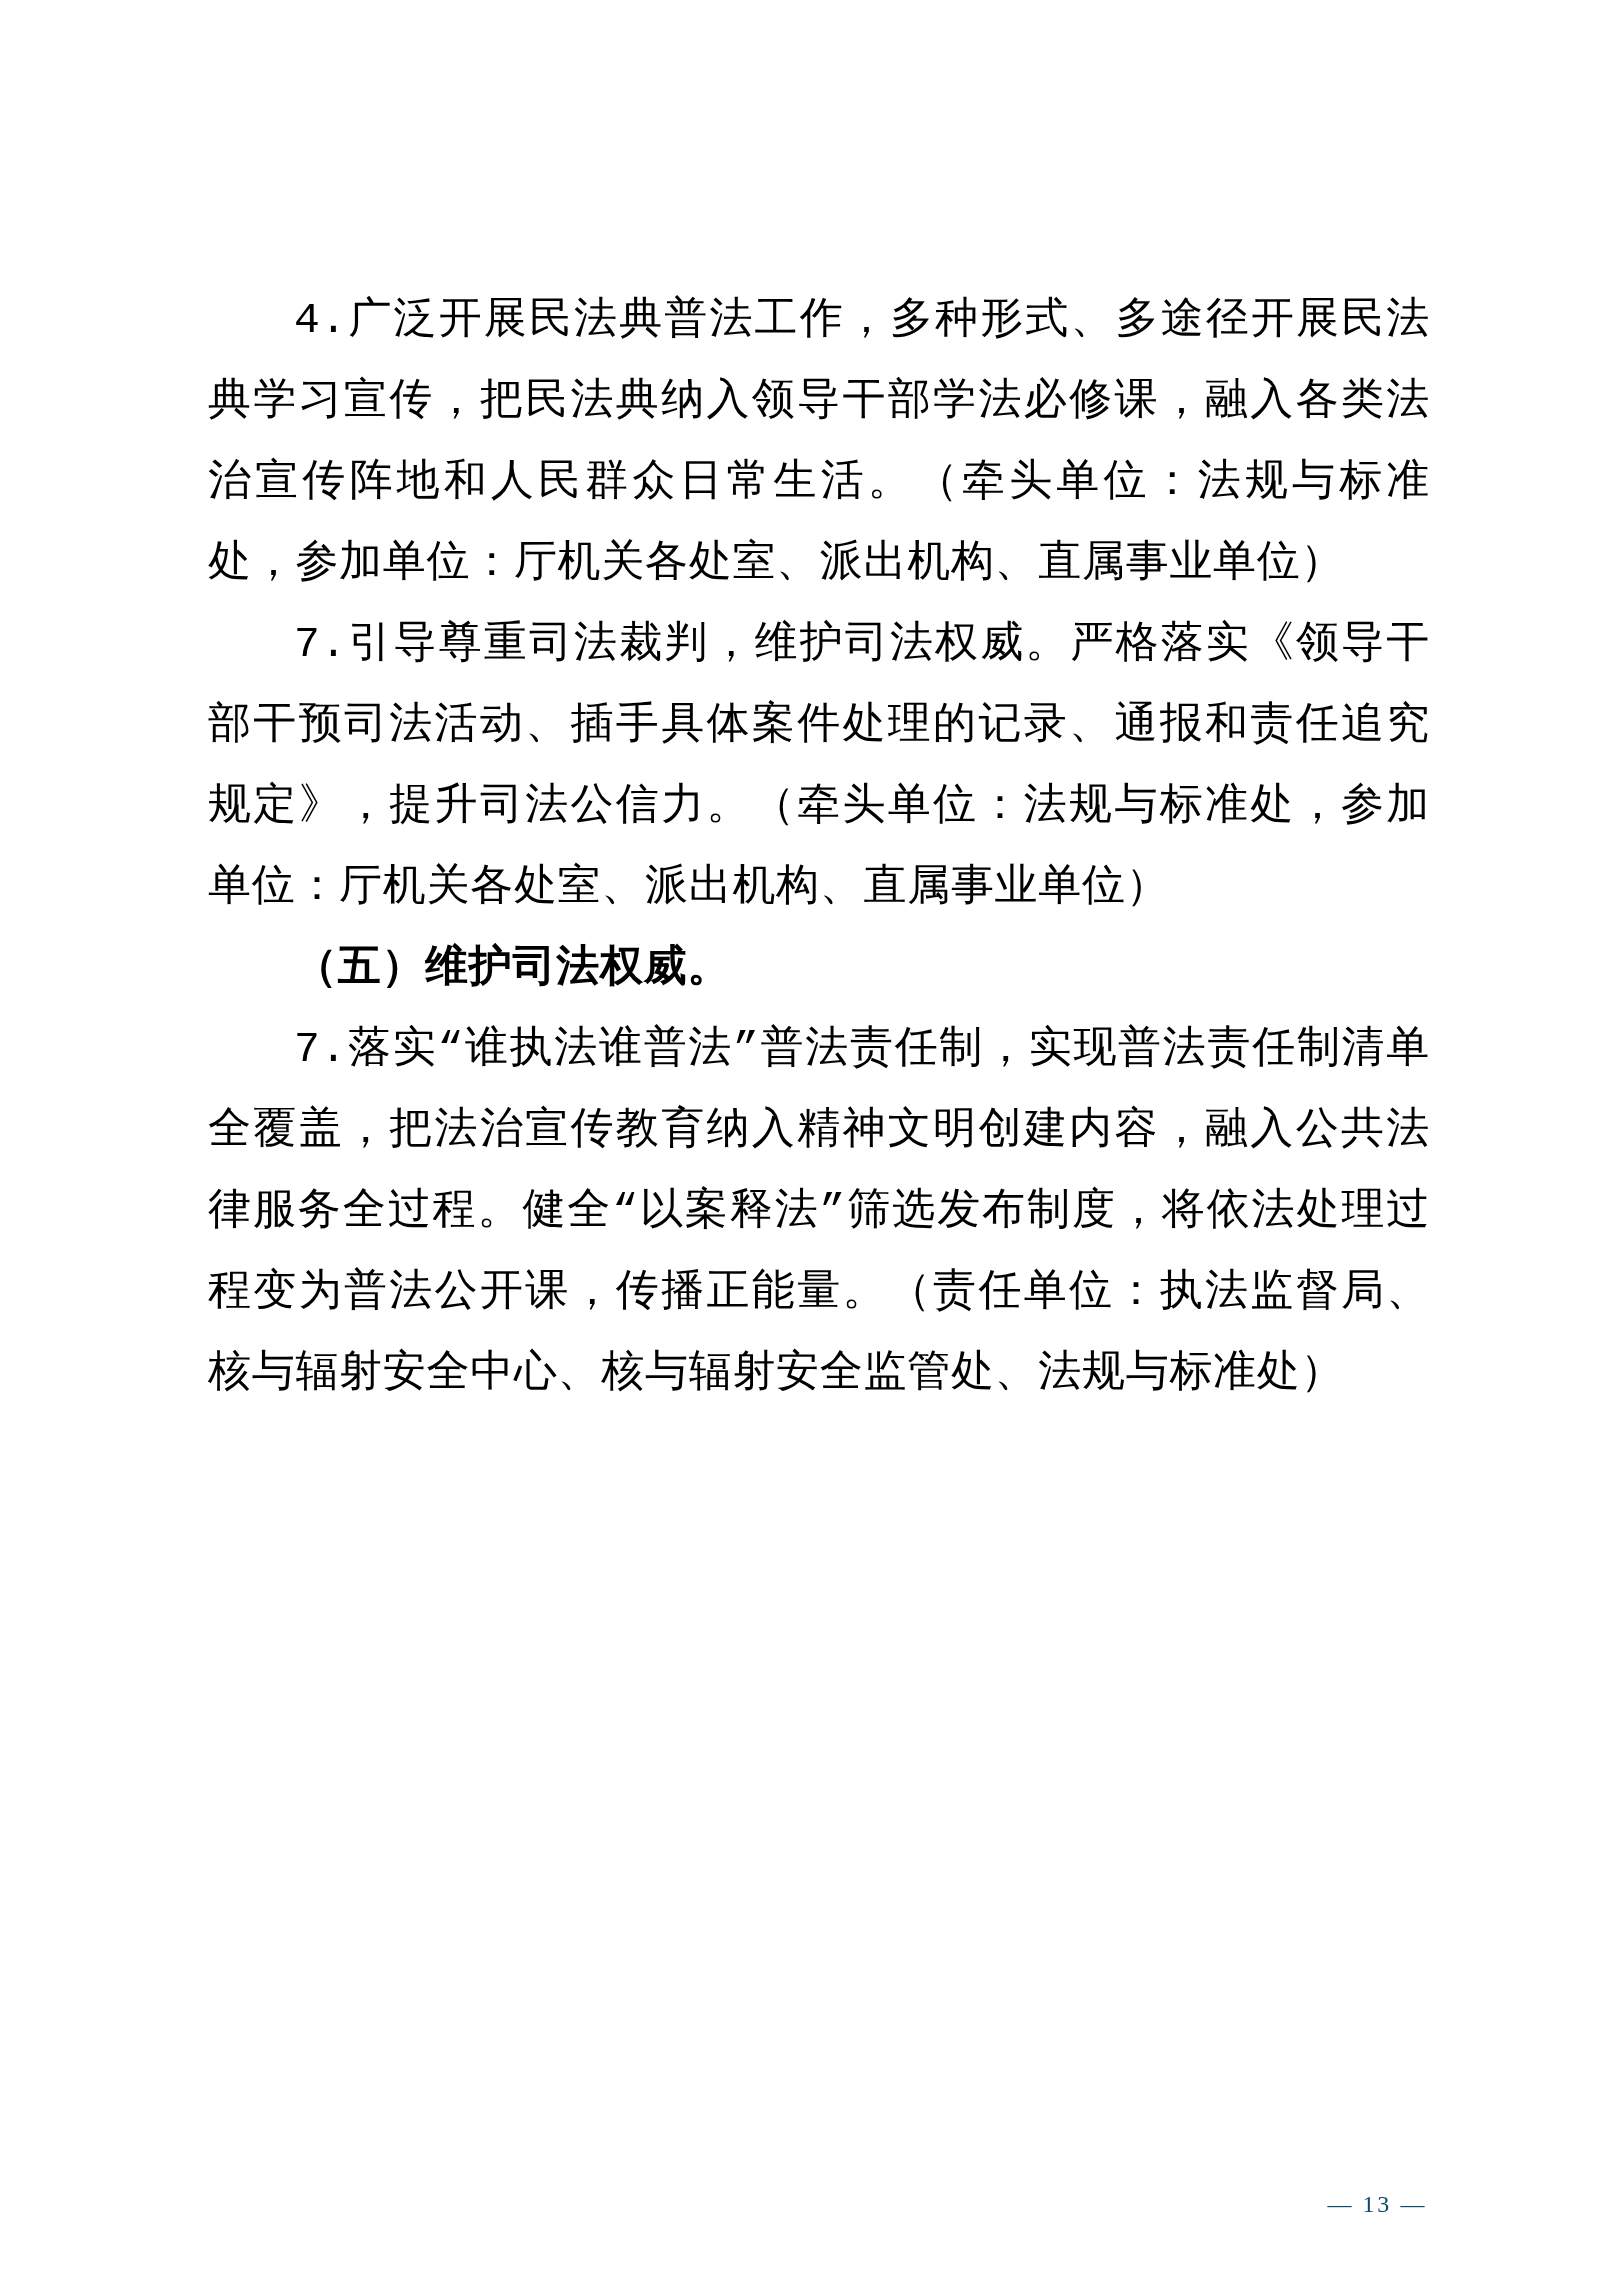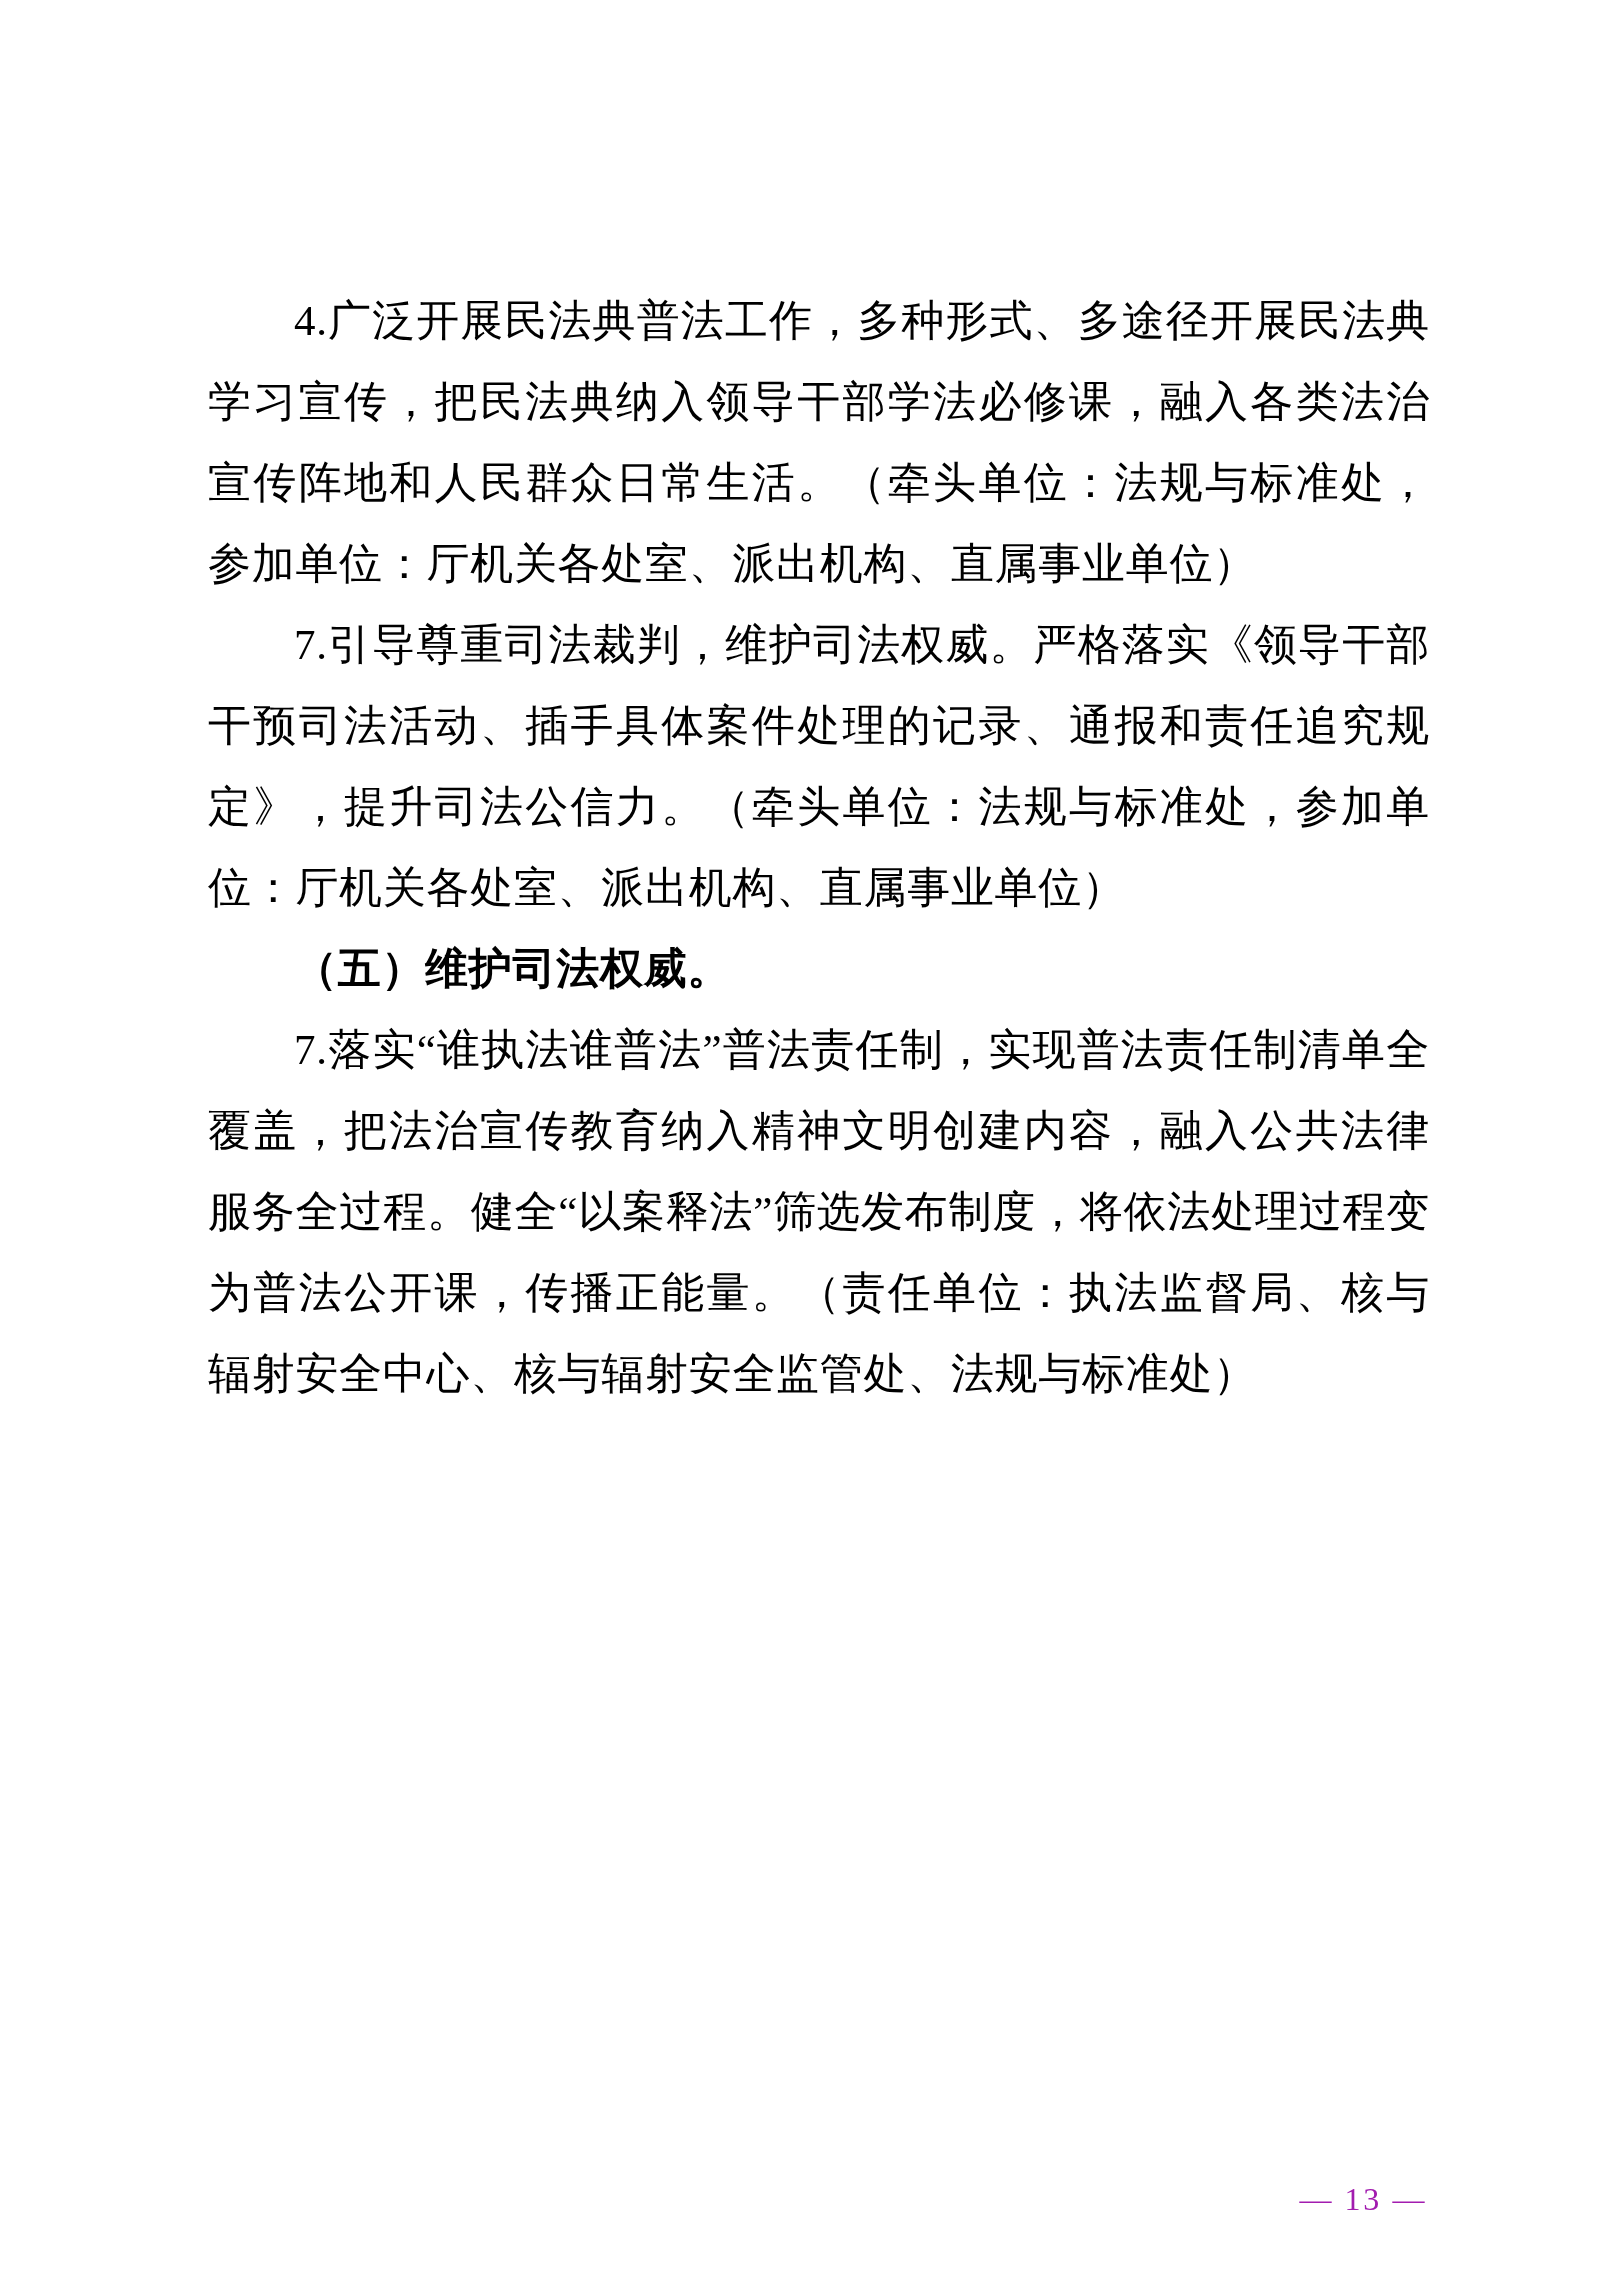--- a/index.html
+++ b/index.html
@@ -28,31 +28,32 @@
     }
     p.para {
       margin: 0;
       font-size: 43px;
       line-height: 81px;
       text-align: justify;
       text-justify: inter-ideograph;
       text-indent: 2em;
       letter-spacing: 0.7px;
       word-break: break-all;
+      font-family: Liberation Mono, monospace;
     }
     p.heading {
       font-weight: bold;
     }
     .page-number {
       position: absolute;
       right: 196px;
       bottom: 77px;
-      font-size: 32px;
+      font-size: 24px;
       letter-spacing: 2.6px;
-      color: #a21caf;
+      color: #0c4a6e;
       font-family: "Liberation Serif", "DejaVu Serif", serif;
     }
   </style>
 </head>
 <body>
 
 <div class="page">
   <div class="content">
     <p class="para">4.广泛开展民法典普法工作，多种形式、多途径开展民法典学习宣传，把民法典纳入领导干部学法必修课，融入各类法治宣传阵地和人民群众日常生活。（牵头单位：法规与标准处，参加单位：厅机关各处室、派出机构、直属事业单位）</p>
     <p class="para">7.引导尊重司法裁判，维护司法权威。严格落实《领导干部干预司法活动、插手具体案件处理的记录、通报和责任追究规定》，提升司法公信力。（牵头单位：法规与标准处，参加单位：厅机关各处室、派出机构、直属事业单位）</p>

